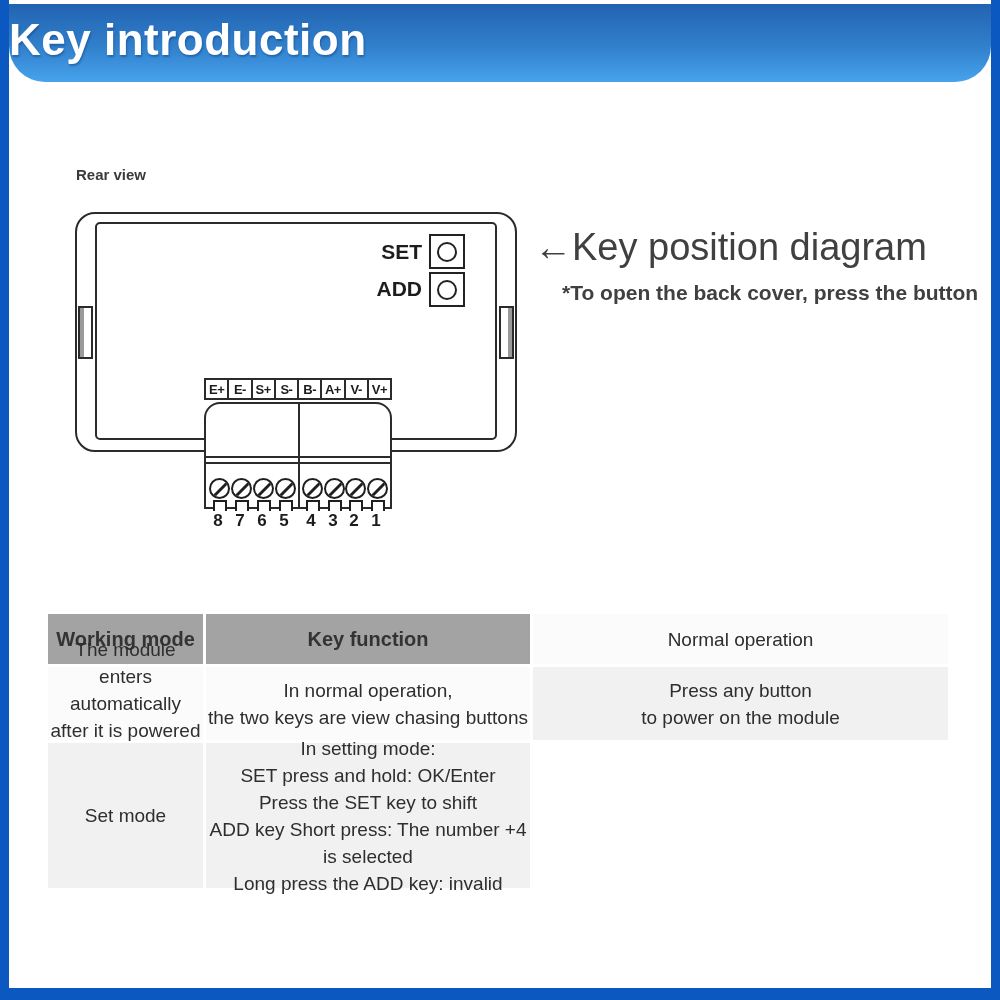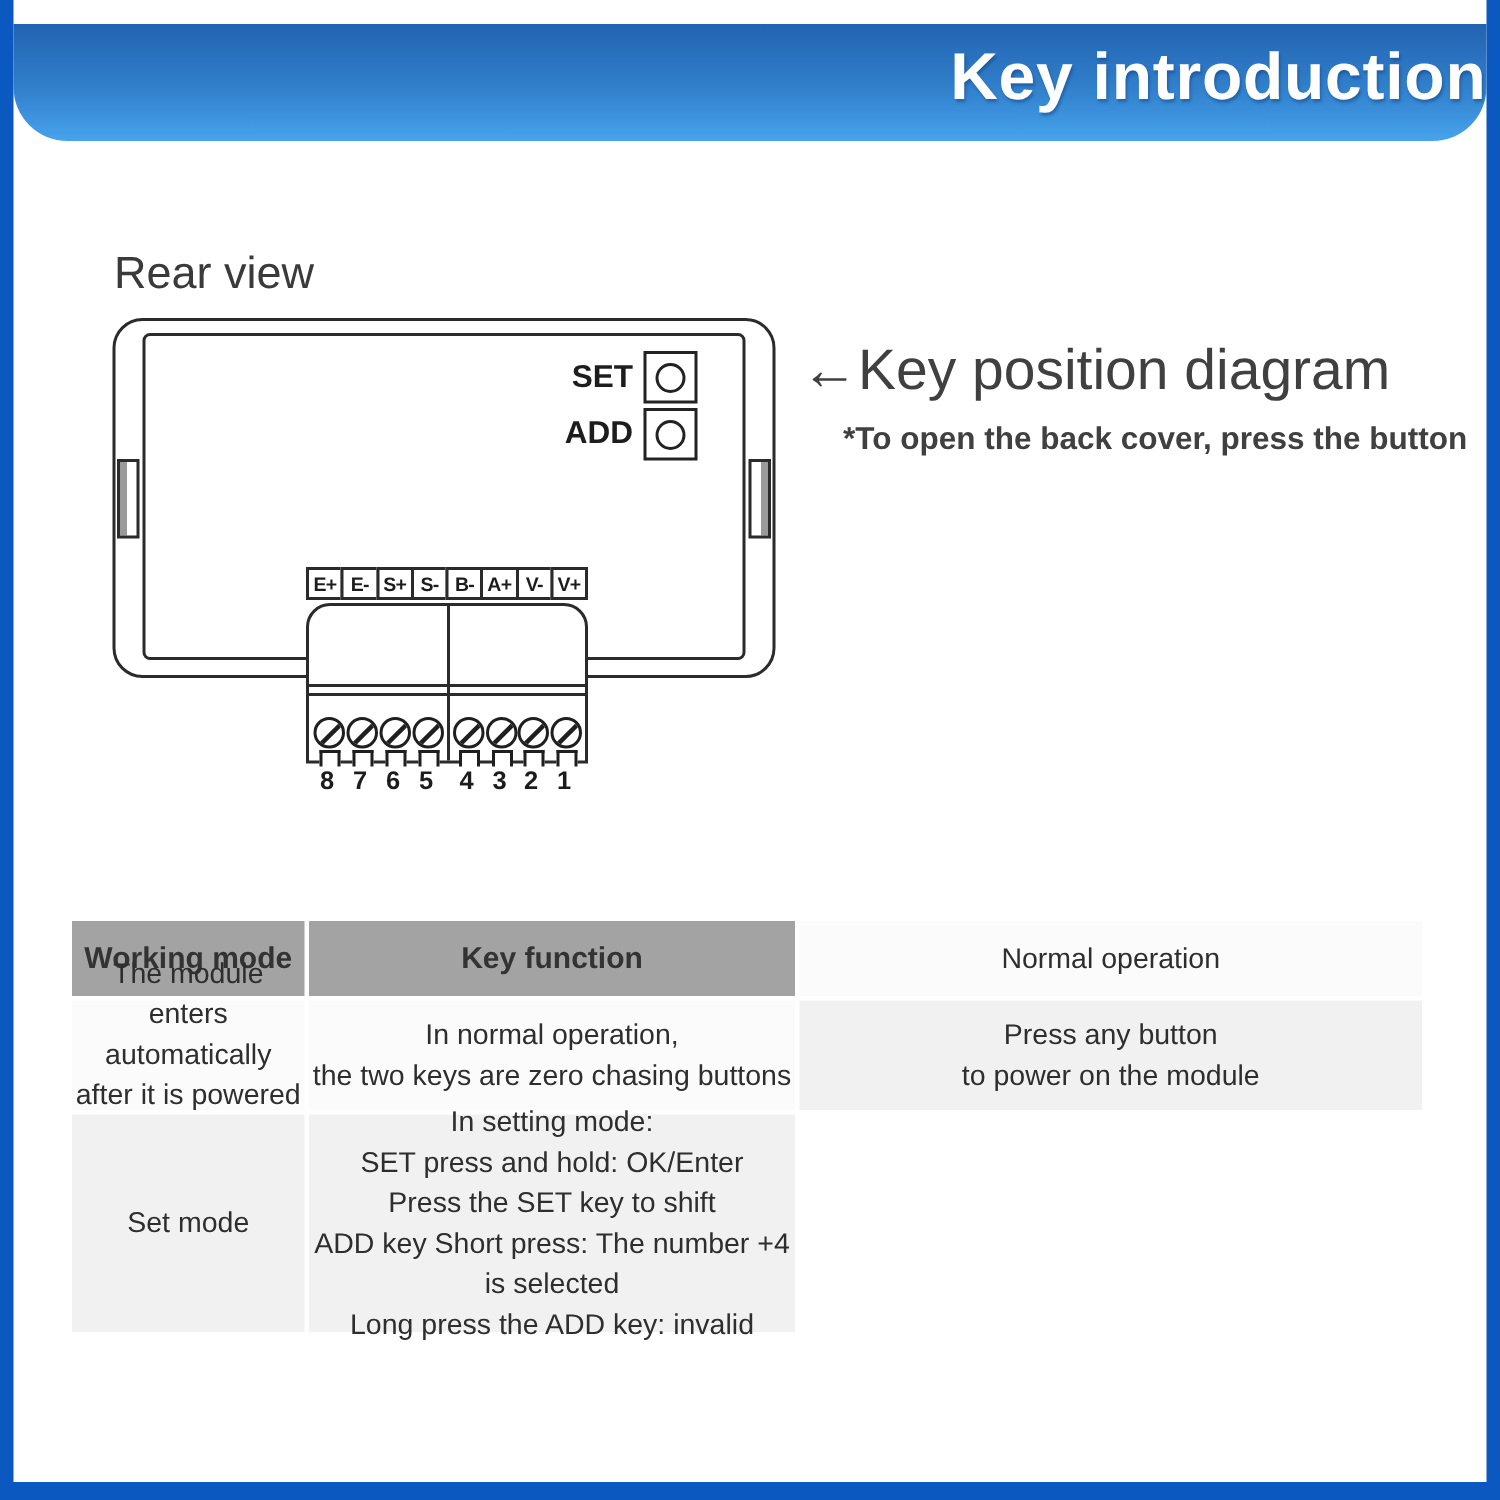--- a/index.html
+++ b/index.html
@@ -12,33 +12,33 @@
     color:#3a3a3a;
     overflow:hidden;
   }
   
   .frame-left  { position:absolute; left:0; top:0; width:9px;  height:1000px; background:#0a58c0; }
   .frame-right { position:absolute; right:0; top:0; width:9px; height:1000px; background:#0a58c0; }
   .frame-bottom{ position:absolute; left:0; bottom:0; width:1000px; height:12px; background:#0a58c0; }
 
   
   .header-bar {
-    position:absolute; left:9px; top:16px; width:982px; height:78px;
+    position:absolute; left:9px; top:4px; width:982px; height:78px;
     background:linear-gradient(180deg,#2263b1 0%,#3180cc 55%,#47a3ec 100%);
     border-radius:0 0 36px 36px;
-    display:flex; align-items:center; justify-content:flex-end;
+    display:flex; align-items:center; justify-content:flex-start;
   }
   .page-title {
     color:#ffffff; font-size:44px; font-weight:bold; letter-spacing:0.5px;
     text-shadow:1px 2px 2px rgba(15,60,120,0.45);
     padding-bottom:6px;
   }
 
   
-  .rear-view-label { position:absolute; left:76px; top:166px; font-size:30px; font-weight:400; color:#3a3a3a; }
+  .rear-view-label { position:absolute; left:76px; top:166px; font-size:15px; font-weight:700; color:#3a3a3a; }
 
   .device-outer { position:absolute; left:75px;  top:212px; width:442px; height:240px; border:2.5px solid #2b2b2b; border-radius:20px; background:#fff; }
   .device-inner { position:absolute; left:95px;  top:222px; width:402px; height:218px; border:2px solid #2b2b2b; border-radius:5px; background:#fff; }
 
   .mount-tab { position:absolute; top:306px; width:15px; height:53px; border:2px solid #2b2b2b; }
   .mount-tab.left  { left:78px;  background:linear-gradient(90deg,#9a9a9a 0%,#9a9a9a 40%,#ffffff 40%); }
   .mount-tab.right { left:499px; background:linear-gradient(270deg,#9a9a9a 0%,#9a9a9a 40%,#ffffff 40%); }
 
   .key-label { position:absolute; width:66px; text-align:right; font-size:21px; font-weight:600; color:#1d1d1d; }
   .key-label.set { left:356px; top:240px; }
@@ -178,21 +178,21 @@
 
   <div class="cell r1">
     <div class="cell-text">Normal operation</div>
   </div>
   <div class="cell r1">
     <div class="cell-text">The module enters automatically
 after it is powered on</div>
   </div>
   <div class="cell r1">
     <div class="cell-text">In normal operation,
-the two keys are zero chasing buttons</div>
+the two keys are view chasing buttons</div>
   </div>
 
   <div class="cell r2">
     <div class="cell-text">Press any button
 to power on the module</div>
   </div>
   <div class="cell r2">
     <div class="cell-text">Set mode</div>
   </div>
   <div class="cell r2">

